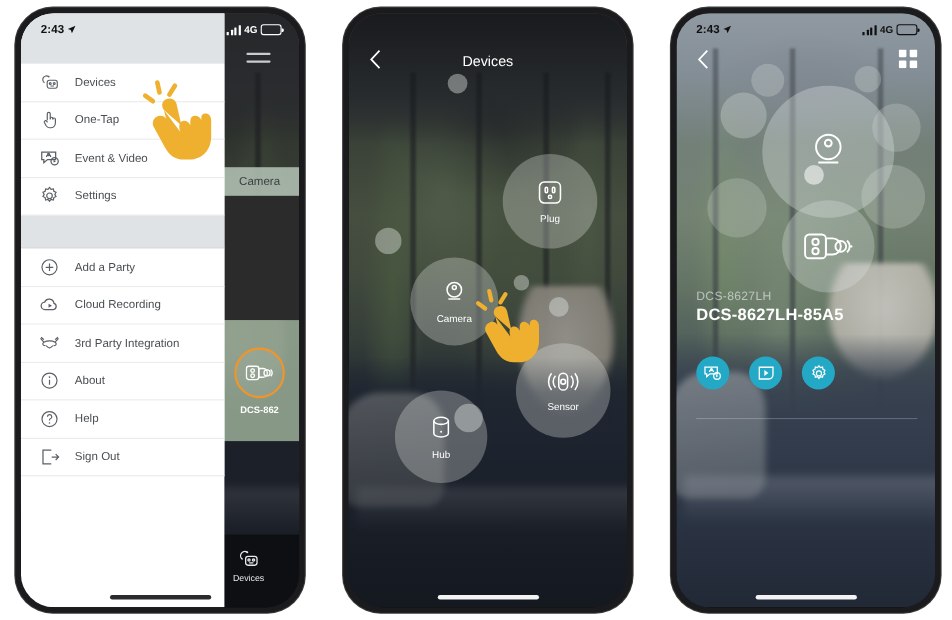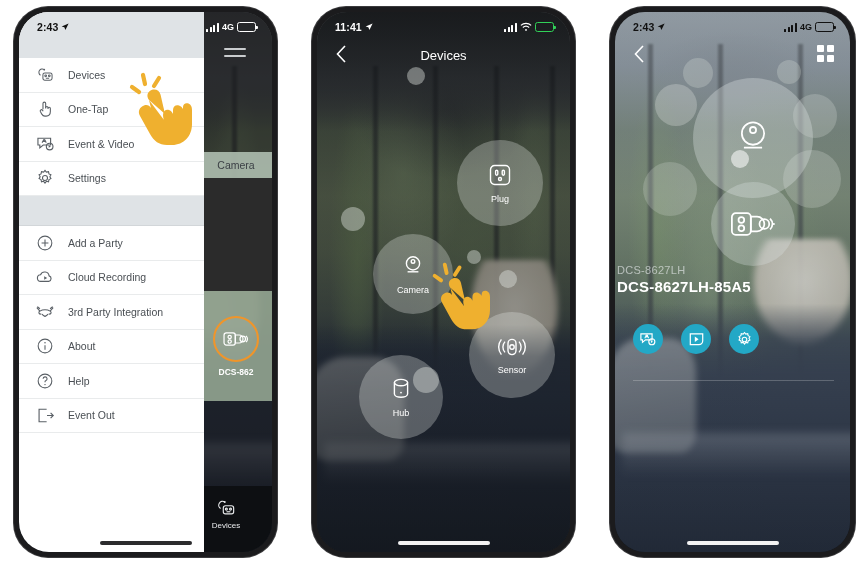--- a/index.html
+++ b/index.html
@@ -182,21 +182,21 @@
     position:absolute; border-radius:50%;
     background:rgba(232,236,233,.30);
     display:flex; flex-direction:column; align-items:center; justify-content:center;
     color:#fff; z-index:10;
   }
   .bubble .lbl { font-size:9px; margin-top:6px; }
   .bubble svg { stroke:#fff; fill:none; }
 
   
   .p3-scrim { position:absolute; inset:0; background:linear-gradient(180deg, rgba(150,160,168,.34) 0%, rgba(120,132,142,.26) 40%, rgba(30,38,50,.26) 100%); z-index:6; }
-  .p3-title { position:absolute; left:2px; top:252px; z-index:20; }
+  .p3-title { position:absolute; left:18px; top:252px; z-index:20; }
   .p3-title .model { font-size:11px; color:rgba(236,239,241,.62); letter-spacing:.3px; }
   .p3-title .full { font-size:15px; color:#fff; font-weight:bold; letter-spacing:.2px; margin-top:2px; }
   .p3-actions { position:absolute; left:18px; top:312px; display:flex; gap:18px; z-index:20; }
   .cbtn {
     width:30px; height:30px; border-radius:50%;
     background:#23a8c6; display:flex; align-items:center; justify-content:center;
   }
   .p3-divider { position:absolute; left:18px; right:16px; top:368px; height:1px; background:rgba(255,255,255,.22); z-index:20; }
   .p3-big-bubble {
     position:absolute; left:78px; top:66px; width:120px; height:120px;
@@ -376,21 +376,21 @@
             <span>Help</span>
           </div>
 
           <div class="menu-row">
             <span class="ico">
               <svg width="19" height="17" viewBox="0 0 20 18" fill="none" stroke="currentColor" stroke-width="1.2">
                 <path d="M11.2 2.4H3.2v13.2h8"></path>
                 <path d="M11.6 9h6.2M15.4 6.2L18.2 9l-2.8 2.8"></path>
               </svg>
             </span>
-            <span>Event Out</span>
+            <span>Sign Out</span>
           </div>
         </div>
 
       </div>
 
       <div class="statusbar">
         <div class="time sb-dark">
           <span>2:43</span>
           <svg class="loc-arrow" viewBox="0 0 10 10" fill="#111">
               <path d="M9.5.5 .8 4.3l3.4 1 1.3 3.6z"></path>
@@ -483,42 +483,20 @@
 
       <div class="bubble" style="left:42px; top:343px; width:84px; height:84px;">
         <svg width="26" height="26" viewBox="0 0 26 26" stroke-width="1.4">
           <path d="M6.4 6.6v11.4c0 1.8 3 3.2 6.6 3.2s6.6-1.4 6.6-3.2V6.6"></path>
           <ellipse cx="13" cy="6.6" rx="6.6" ry="3.2"></ellipse>
           <circle cx="13" cy="16.6" r=".9" fill="#fff" stroke="none"></circle>
         </svg>
         <span class="lbl">Hub</span>
       </div>
 
-      <div class="statusbar">
-        <div class="time sb-light">
-          <span>11:41</span>
-          <svg class="loc-arrow" viewBox="0 0 10 10" fill="#fff">
-              <path d="M9.5.5 .8 4.3l3.4 1 1.3 3.6z"></path>
-            </svg>
-        </div>
-        <div class="right sb-light">
-          <span class="bars">
-              <i></i>
-              <i></i>
-              <i></i>
-              <i></i>
-            </span>
-          <svg width="12" height="10" viewBox="0 0 14 11" fill="none" stroke="#fff" stroke-width="1.3">
-            <path d="M1 3.6a9 9 0 0 1 12 0"></path>
-              <path d="M3.3 6.1a5.6 5.6 0 0 1 7.4 0"></path>
-            <circle cx="7" cy="8.9" r="1.1" fill="#fff" stroke="none"></circle>
-          </svg>
-          <span class="batt green"><span class="fill"></span></span>
-        </div>
-      </div>
 
       <div class="home-ind light"></div>
 
       <div class="hand" style="left:113px; top:248px;">
         <svg width="72" height="74" viewBox="0 0 78 80">
           <g stroke="#efb02f" stroke-width="4.2" stroke-linecap="round">
             <path d="M12 22 L5 17"></path>
               <path d="M18 14 L16 5"></path>
               <path d="M27 16 L32 8"></path>
           </g>

